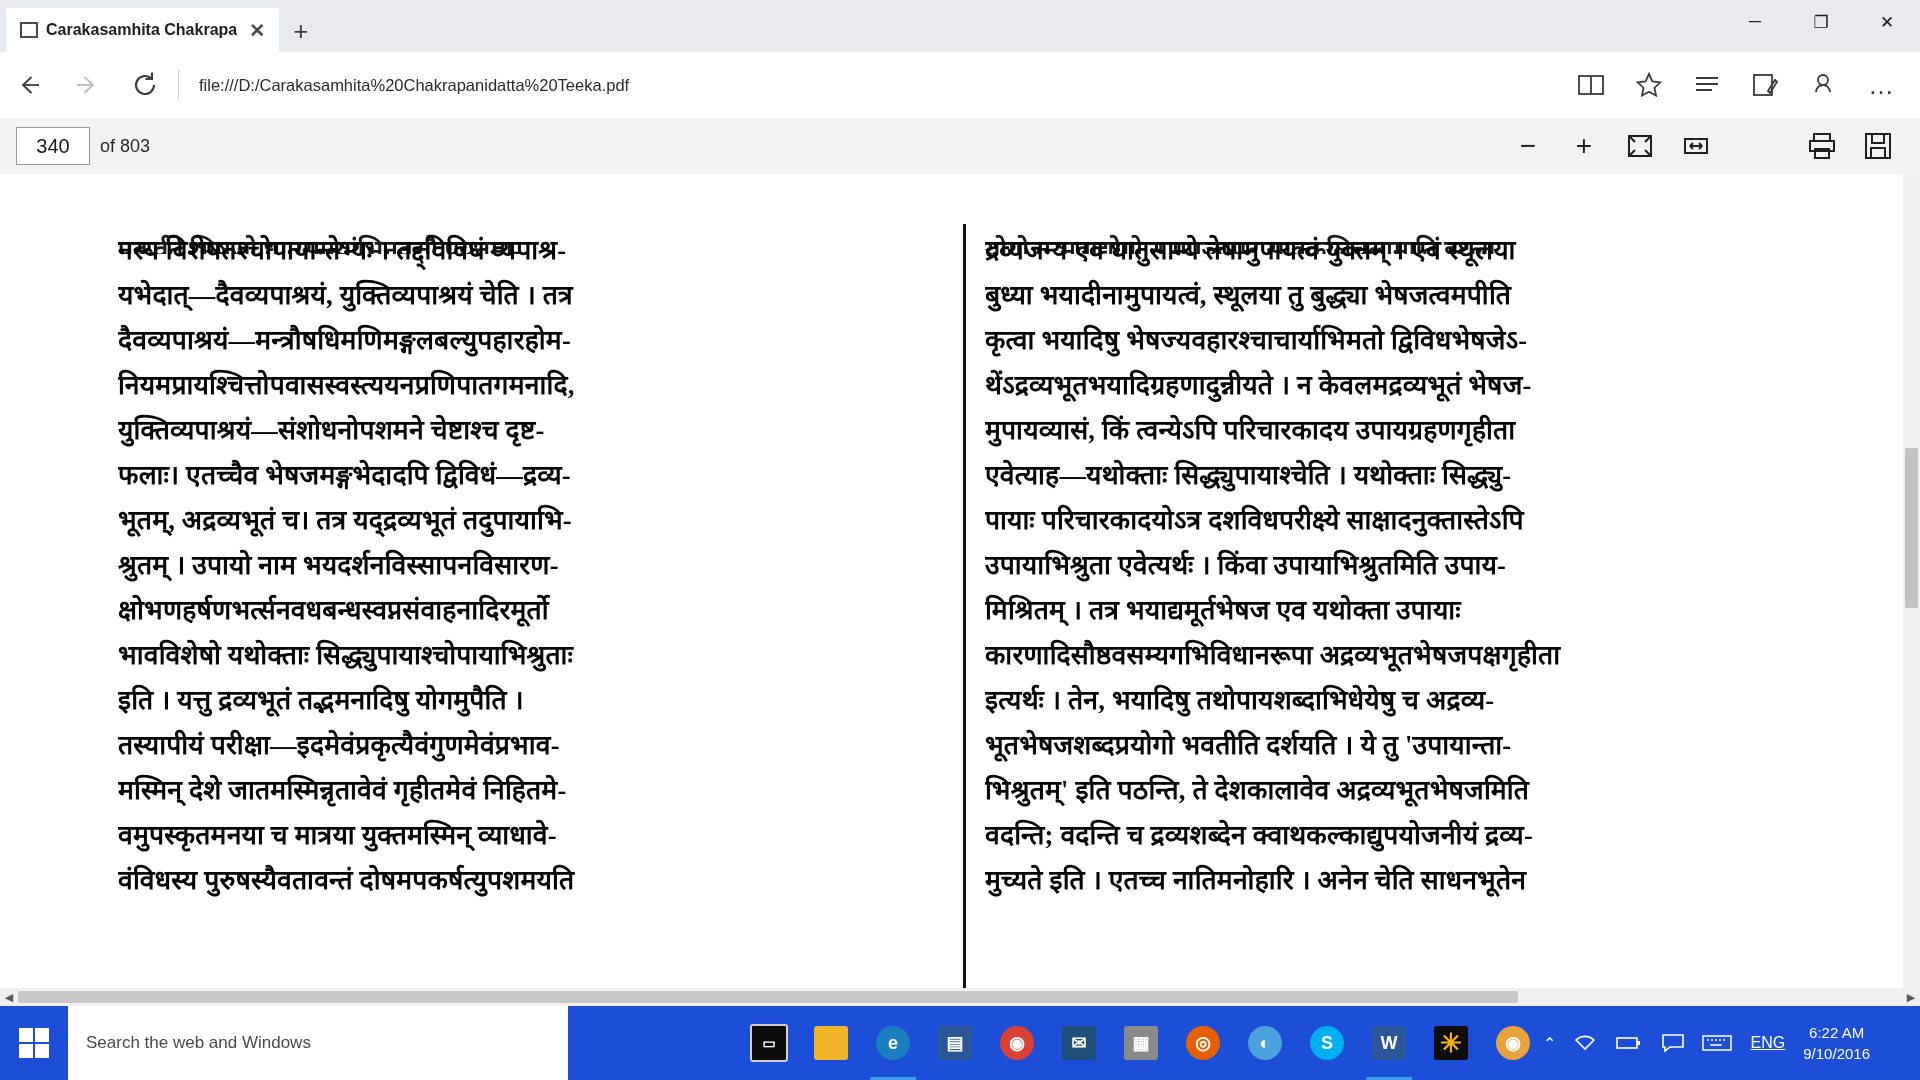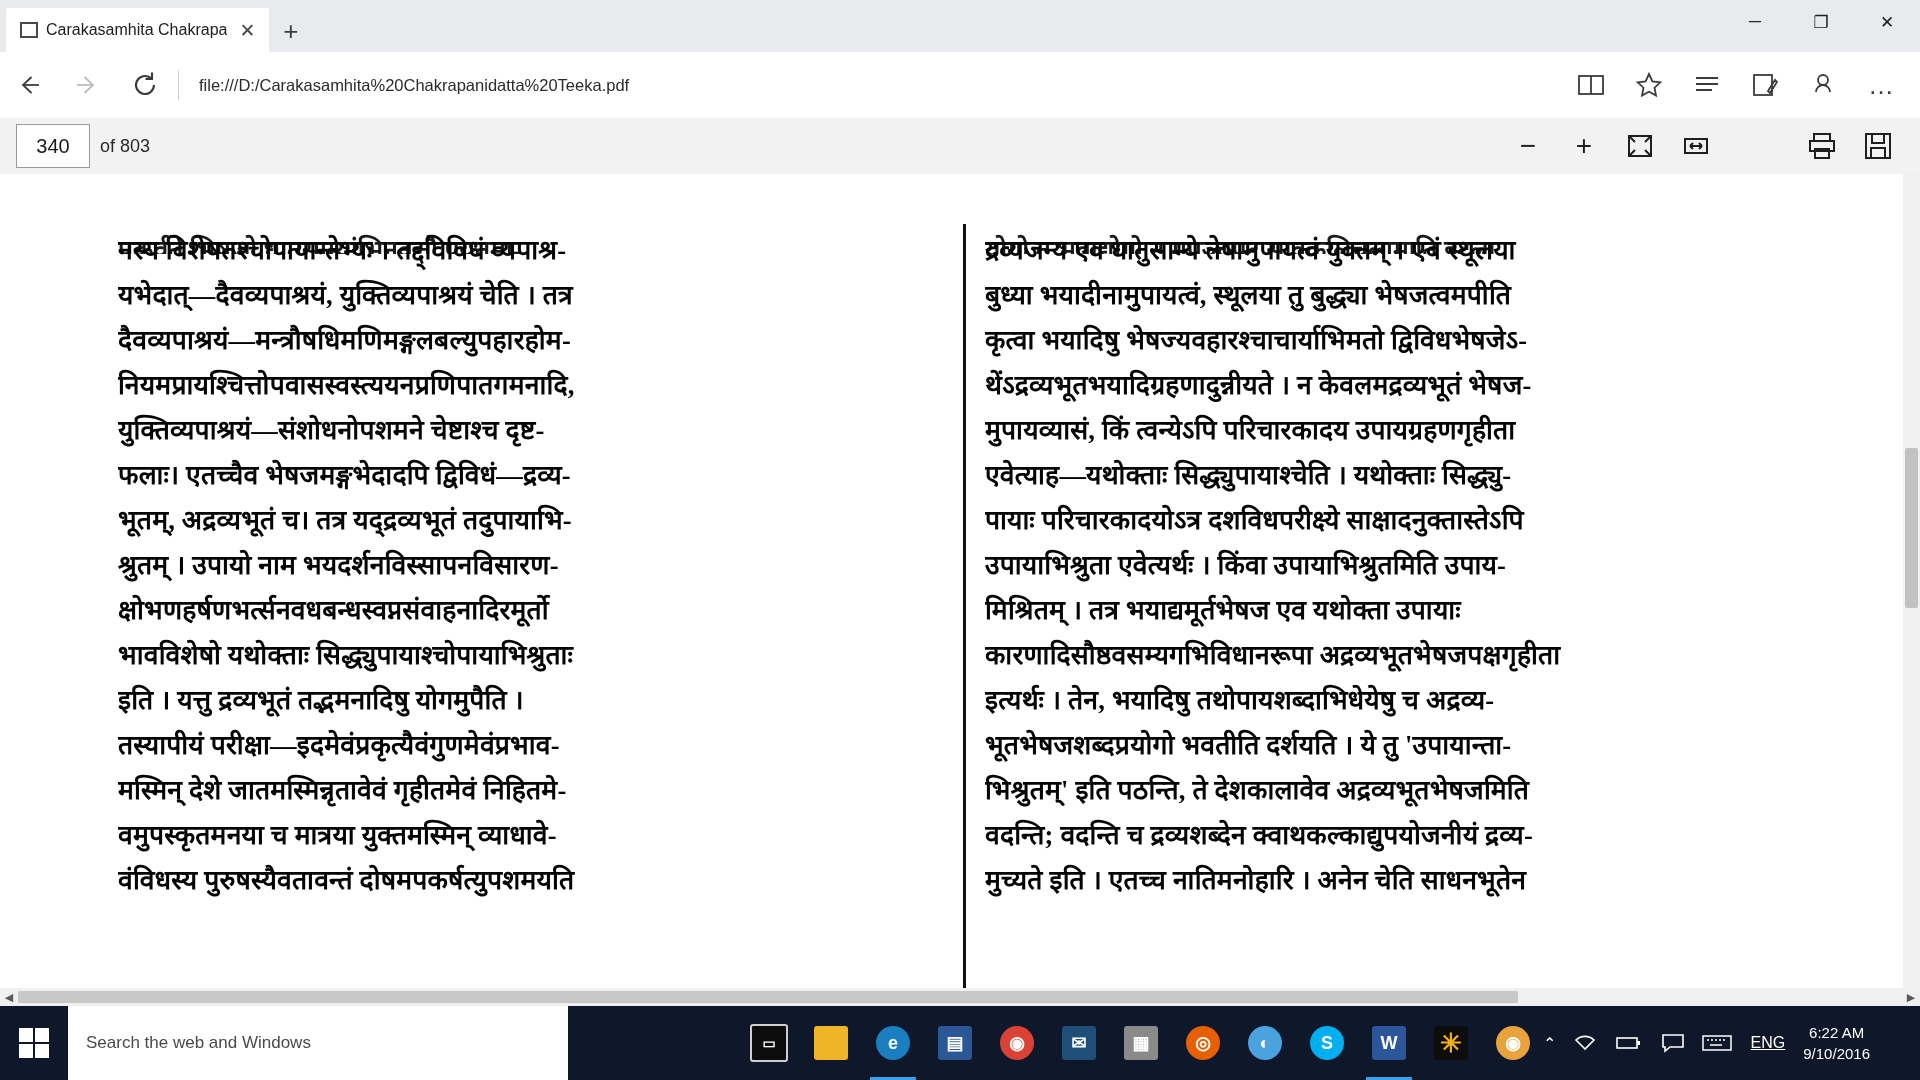--- a/index.html
+++ b/index.html
@@ -40,20 +40,21 @@
     align-items: center;
     gap: 8px;
     height: 44px;
     padding: 0 10px 0 14px;
     background: #ffffff;
     border-top-left-radius: 2px;
     border-top-right-radius: 2px;
     min-width: 230px;
     max-width: 280px;
     box-sizing: border-box;
+    font-weight: bold;
   }
   .tab-favicon {
     width: 18px; height: 16px;
     border: 2px solid #4a4a4a;
     box-sizing: border-box;
     flex: 0 0 auto;
   }
   .tab-title {
     font-size: 16px;
     color: #202020;
@@ -140,21 +141,21 @@
     width: 1920px;
     height: 56px;
     background: #f2f2f2;
     display: flex;
     align-items: center;
     z-index: 5;
   }
   .pagebox {
     margin-left: 16px;
     width: 74px;
-    height: 44px;
+    height: 38px;
     background: #ffffff;
     border: 1px solid #9a9a9a;
     display: flex;
     align-items: center;
     justify-content: center;
     font-size: 20px;
     color: #1a1a1a;
     box-sizing: border-box;
   }
   .pagetotal {
@@ -298,21 +299,21 @@
     background: #c8c8c8;
     border-radius: 2px;
   }
 
   
   .taskbar {
     position: absolute;
     left: 0; top: 1006px;
     width: 1920px;
     height: 74px;
-    background: #0f172a;
+    background: #1d4ed8;
     display: flex;
     align-items: center;
   }
   .start {
     width: 68px;
     height: 74px;
     display: flex;
     align-items: center;
     justify-content: center;
   }

